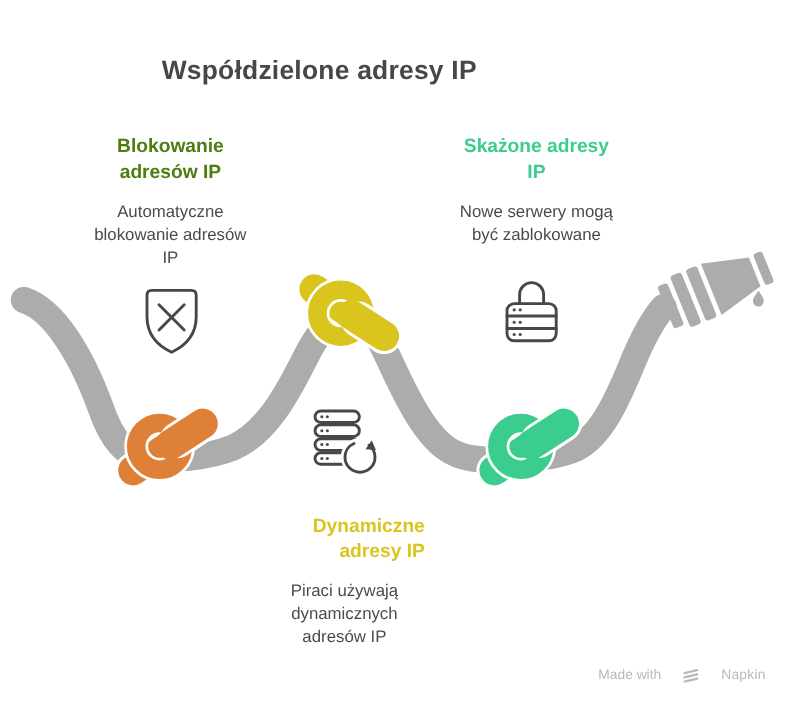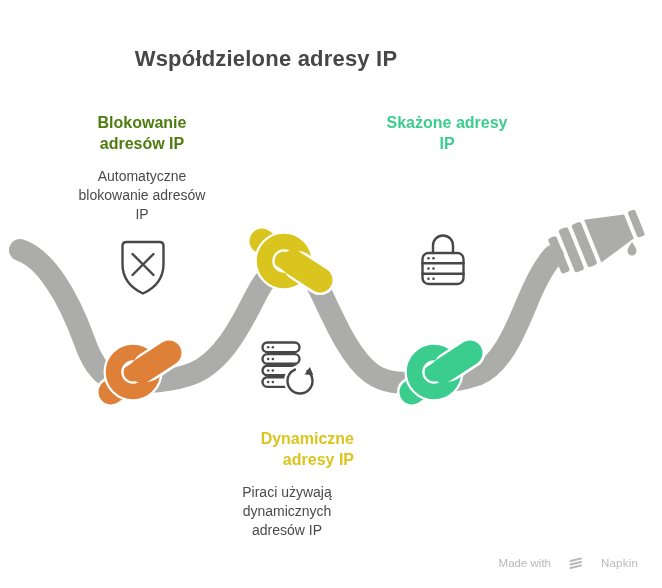--- a/index.html
+++ b/index.html
@@ -125,20 +125,21 @@
 
   <div class="page-title">Współdzielone adresy IP</div>
 
   <div class="column col-blocking">
     <h2 class="col-heading" style="color: #4d7c0f;">Blokowanie adresów IP</h2>
     <p class="col-body">Automatyczne blokowanie adresów IP</p>
   </div>
 
   <div class="column col-tainted">
     <h2 class="col-heading" style="color: rgb(59, 205, 142);">Skażone adresy IP</h2>
+    <p class="col-body">Nowe serwery mogą być zablokowane</p>
   </div>
 
   <div class="column col-dynamic">
     <h2 class="col-heading" style="color: rgb(217, 197, 29); text-align: right;">Dynamiczne adresy IP</h2>
     <p class="col-body">Piraci używają dynamicznych adresów IP</p>
   </div>
 
   <div class="footer" style="color: rgb(185, 185, 185);">
     <span>Made with</span>
     <svg width="14" height="12" viewBox="0 0 14 12">

